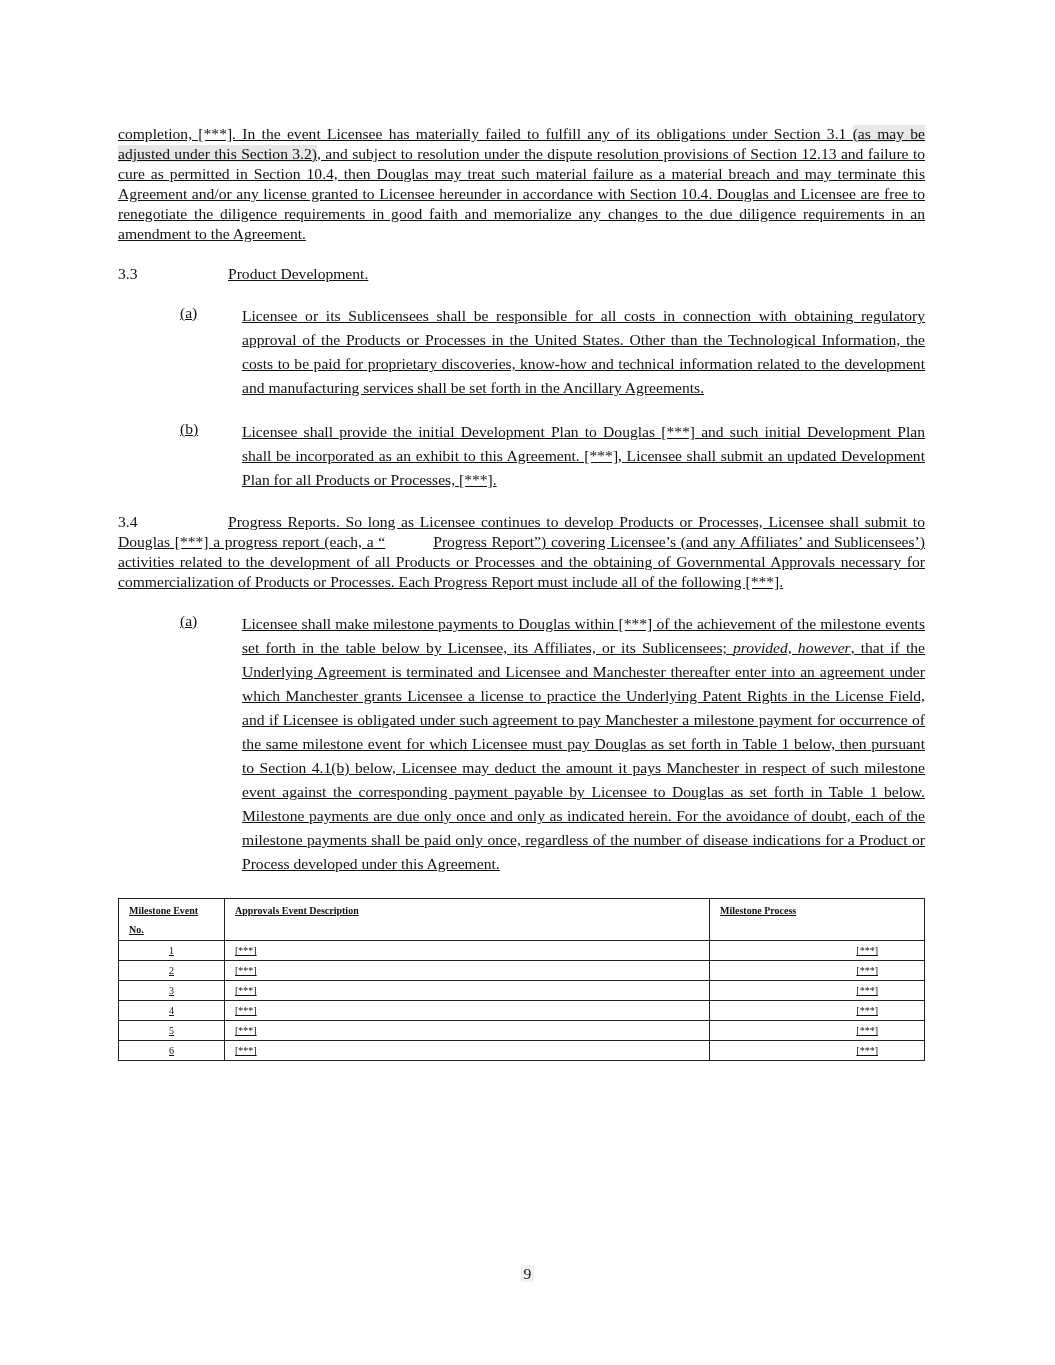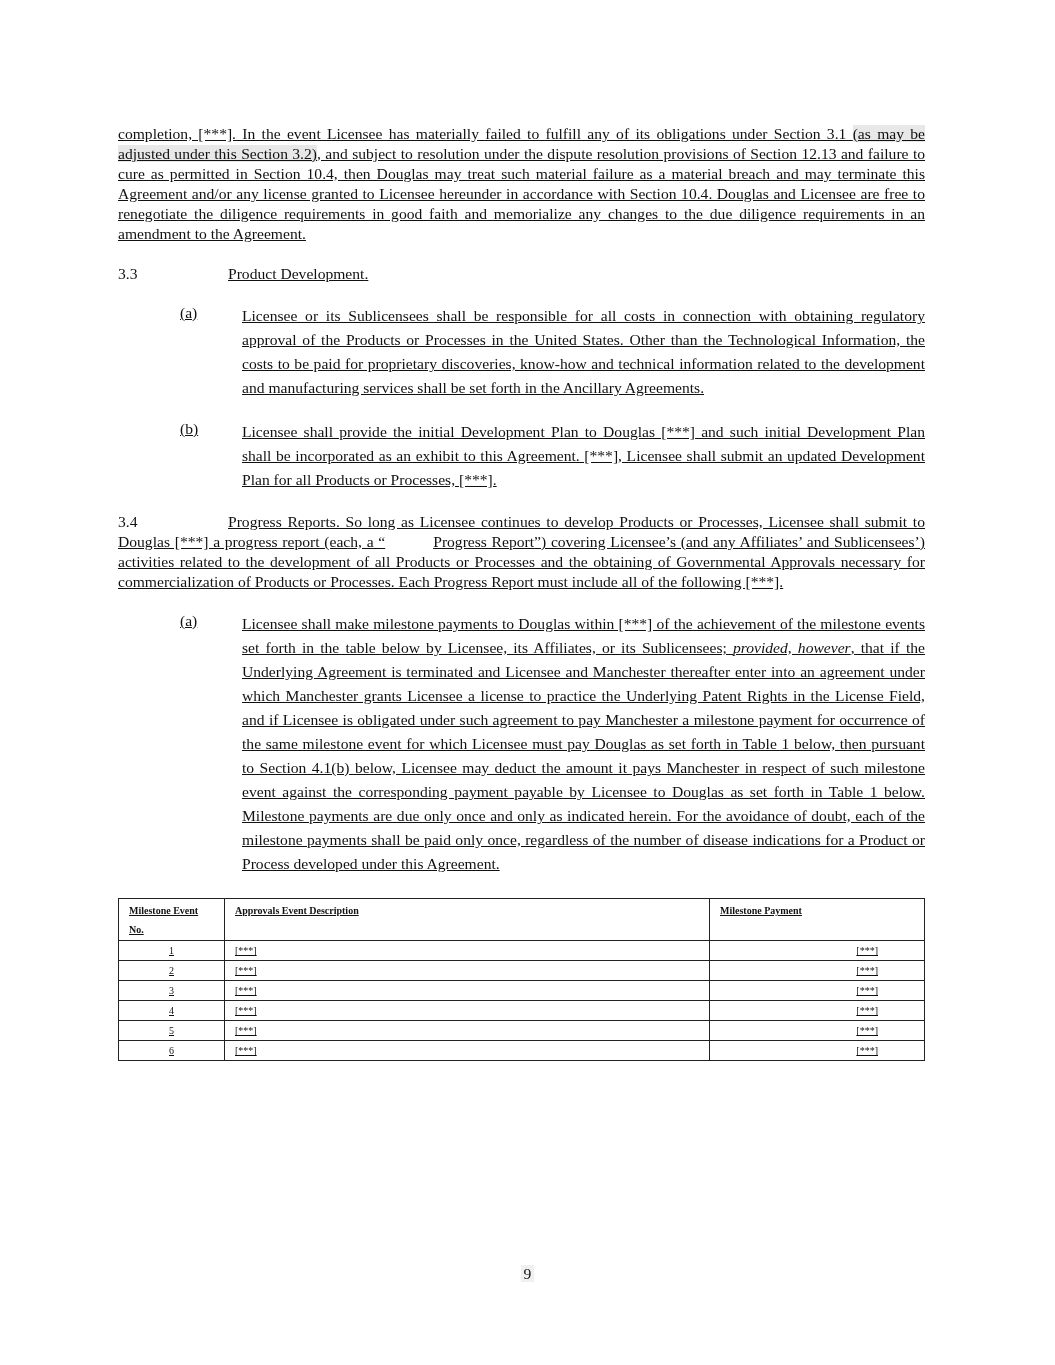--- a/index.html
+++ b/index.html
@@ -51,21 +51,21 @@
     <span class="lbl">(a)</span>
     <span class="body"><span>Licensee shall make milestone payments to Douglas within [***] of the achievement of the milestone events set forth in the table below by Licensee, its Affiliates, or its Sublicensees; </span><i>provided, however</i><span>, that if the Underlying Agreement is terminated and Licensee and Manchester thereafter enter into an agreement under which Manchester grants Licensee a license to practice the Underlying Patent Rights in the License Field, and if Licensee is obligated under such agreement to pay Manchester a milestone payment for occurrence of the same milestone event for which Licensee must pay Douglas as set forth in Table 1 below, then pursuant to Section 4.1(b) below, Licensee may deduct the amount it pays Manchester in respect of such milestone event against the corresponding payment payable by Licensee to Douglas as set forth in Table 1 below. Milestone payments are due only once and only as indicated herein. For the avoidance of doubt, each of the milestone payments shall be paid only once, regardless of the number of disease indications for a Product or Process developed under this Agreement.</span></span>
   </div>
 
 
   <table>
     <thead>
       <tr>
         <th class="col1">Milestone Event No.</th>
         <th class="col2">Approvals Event Description</th>
-        <th>Milestone Payment</th>
+        <th>Milestone Process</th>
       </tr>
     </thead>
     <tbody id="tbody">
         <tr>
           <td class="n">1</td>
           <td>[***]</td>
           <td class="pay">[***]</td>
         </tr>
         <tr>
           <td class="n">2</td>

